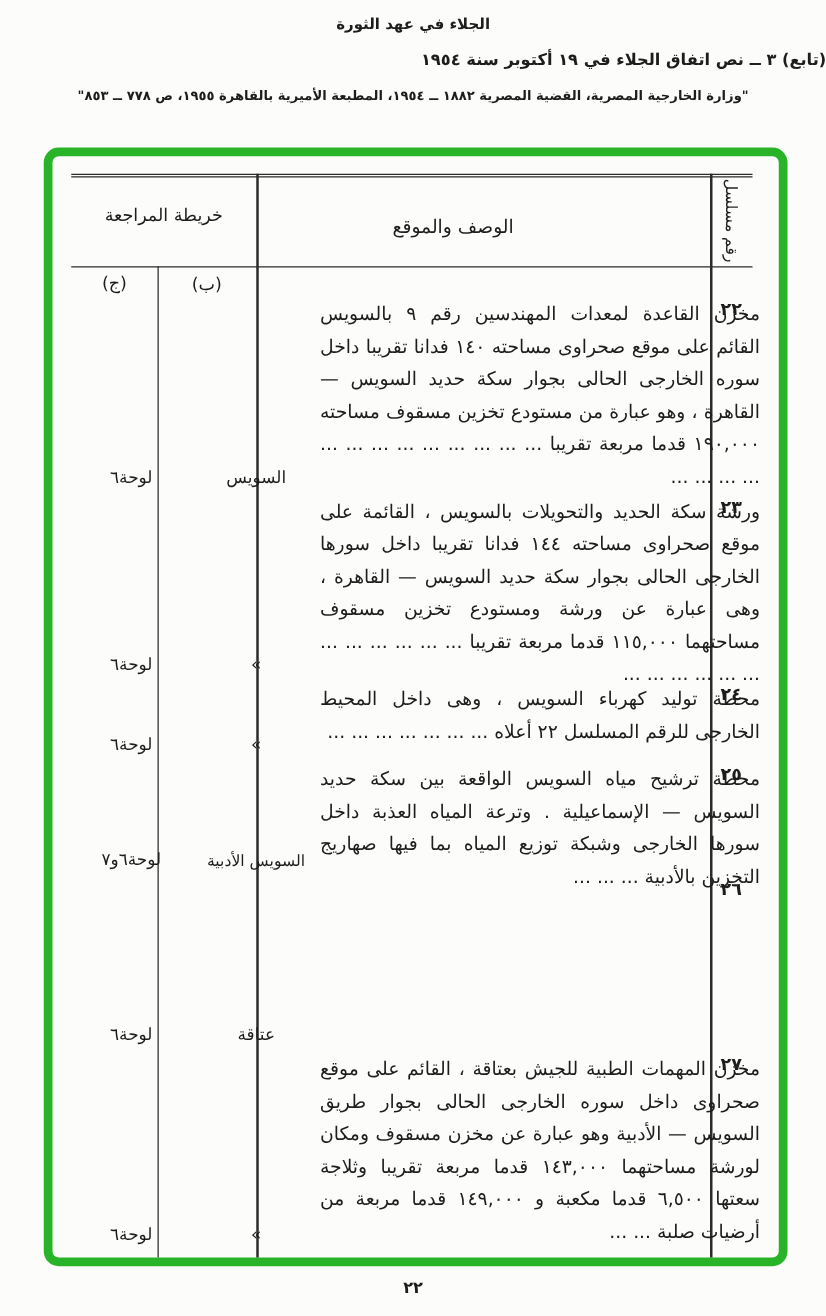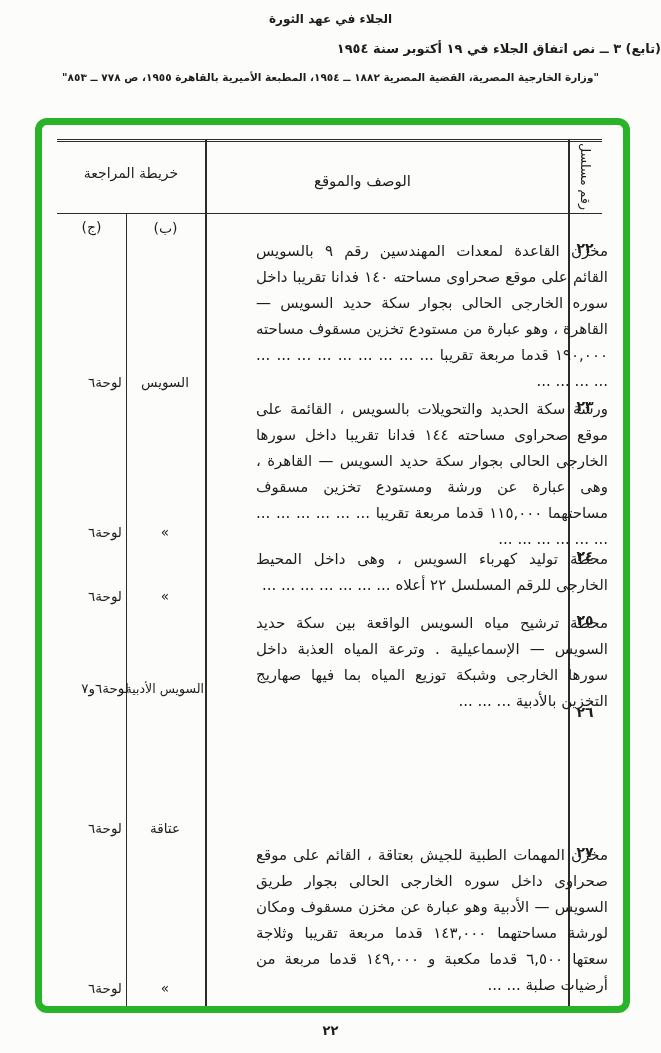--- a/index.html
+++ b/index.html
@@ -40,21 +40,21 @@
     font-size:14px;direction:rtl;}
   .sub-b{left:126px;top:220px;width:79px;text-align:center;font-size:14px;direction:rtl;}
   .sub-j{left:57px;top:219px;width:69px;text-align:center;font-size:14px;direction:rtl;}
   
   .row{left:57px;width:545px;}
   .row .serial{position:absolute;left:512px;top:2px;width:32px;text-align:center;
     font-size:14px;font-weight:bold;direction:rtl;}
   .row .desc{position:absolute;left:151px;top:0;width:352px;
     font-size:15px;line-height:26px;text-align:justify;direction:rtl;padding-left:48px;}
   .row .cell-b{position:absolute;left:69px;width:78px;bottom:6px;text-align:center;
-    font-size:13.5px;direction:rtl;white-space:nowrap;}
+    font-size:13.5px;direction:rtl;white-space:nowrap;padding-left:40px;}
   .row .cell-j{position:absolute;left:14px;width:68px;bottom:6px;text-align:center;
     font-size:13.5px;direction:rtl;white-space:nowrap;}
   
   .page-number{top:1023px;left:0;width:661px;text-align:center;
     font-size:13px;font-weight:bold;}
 </style>
 </head>
 <body>
 
 <div class="abs doc-title">الجلاء في عهد الثورة</div>

